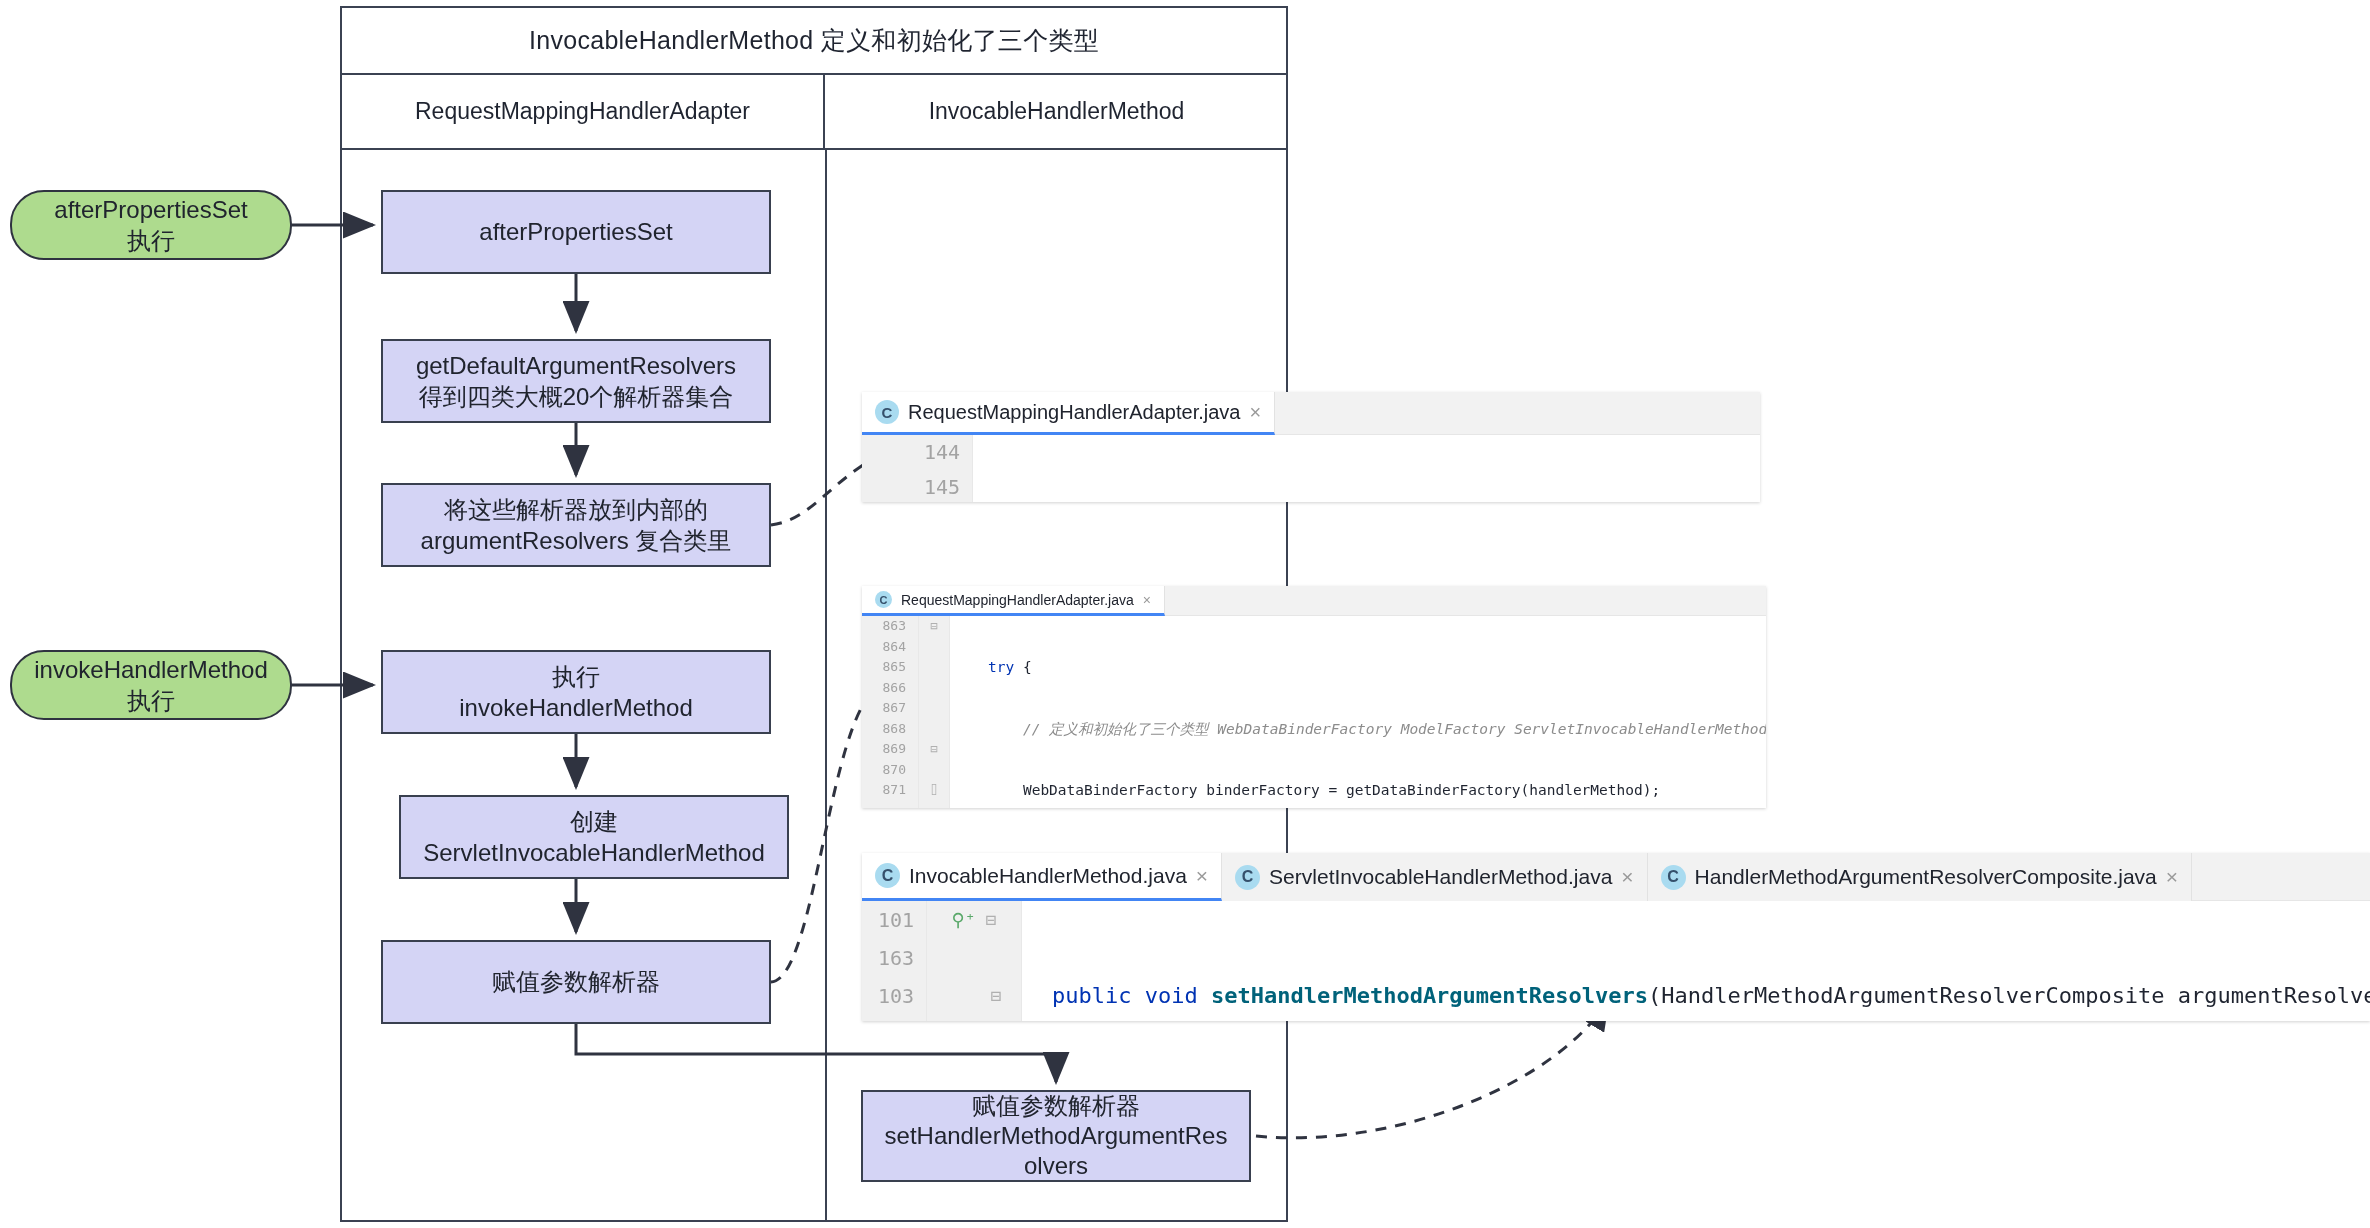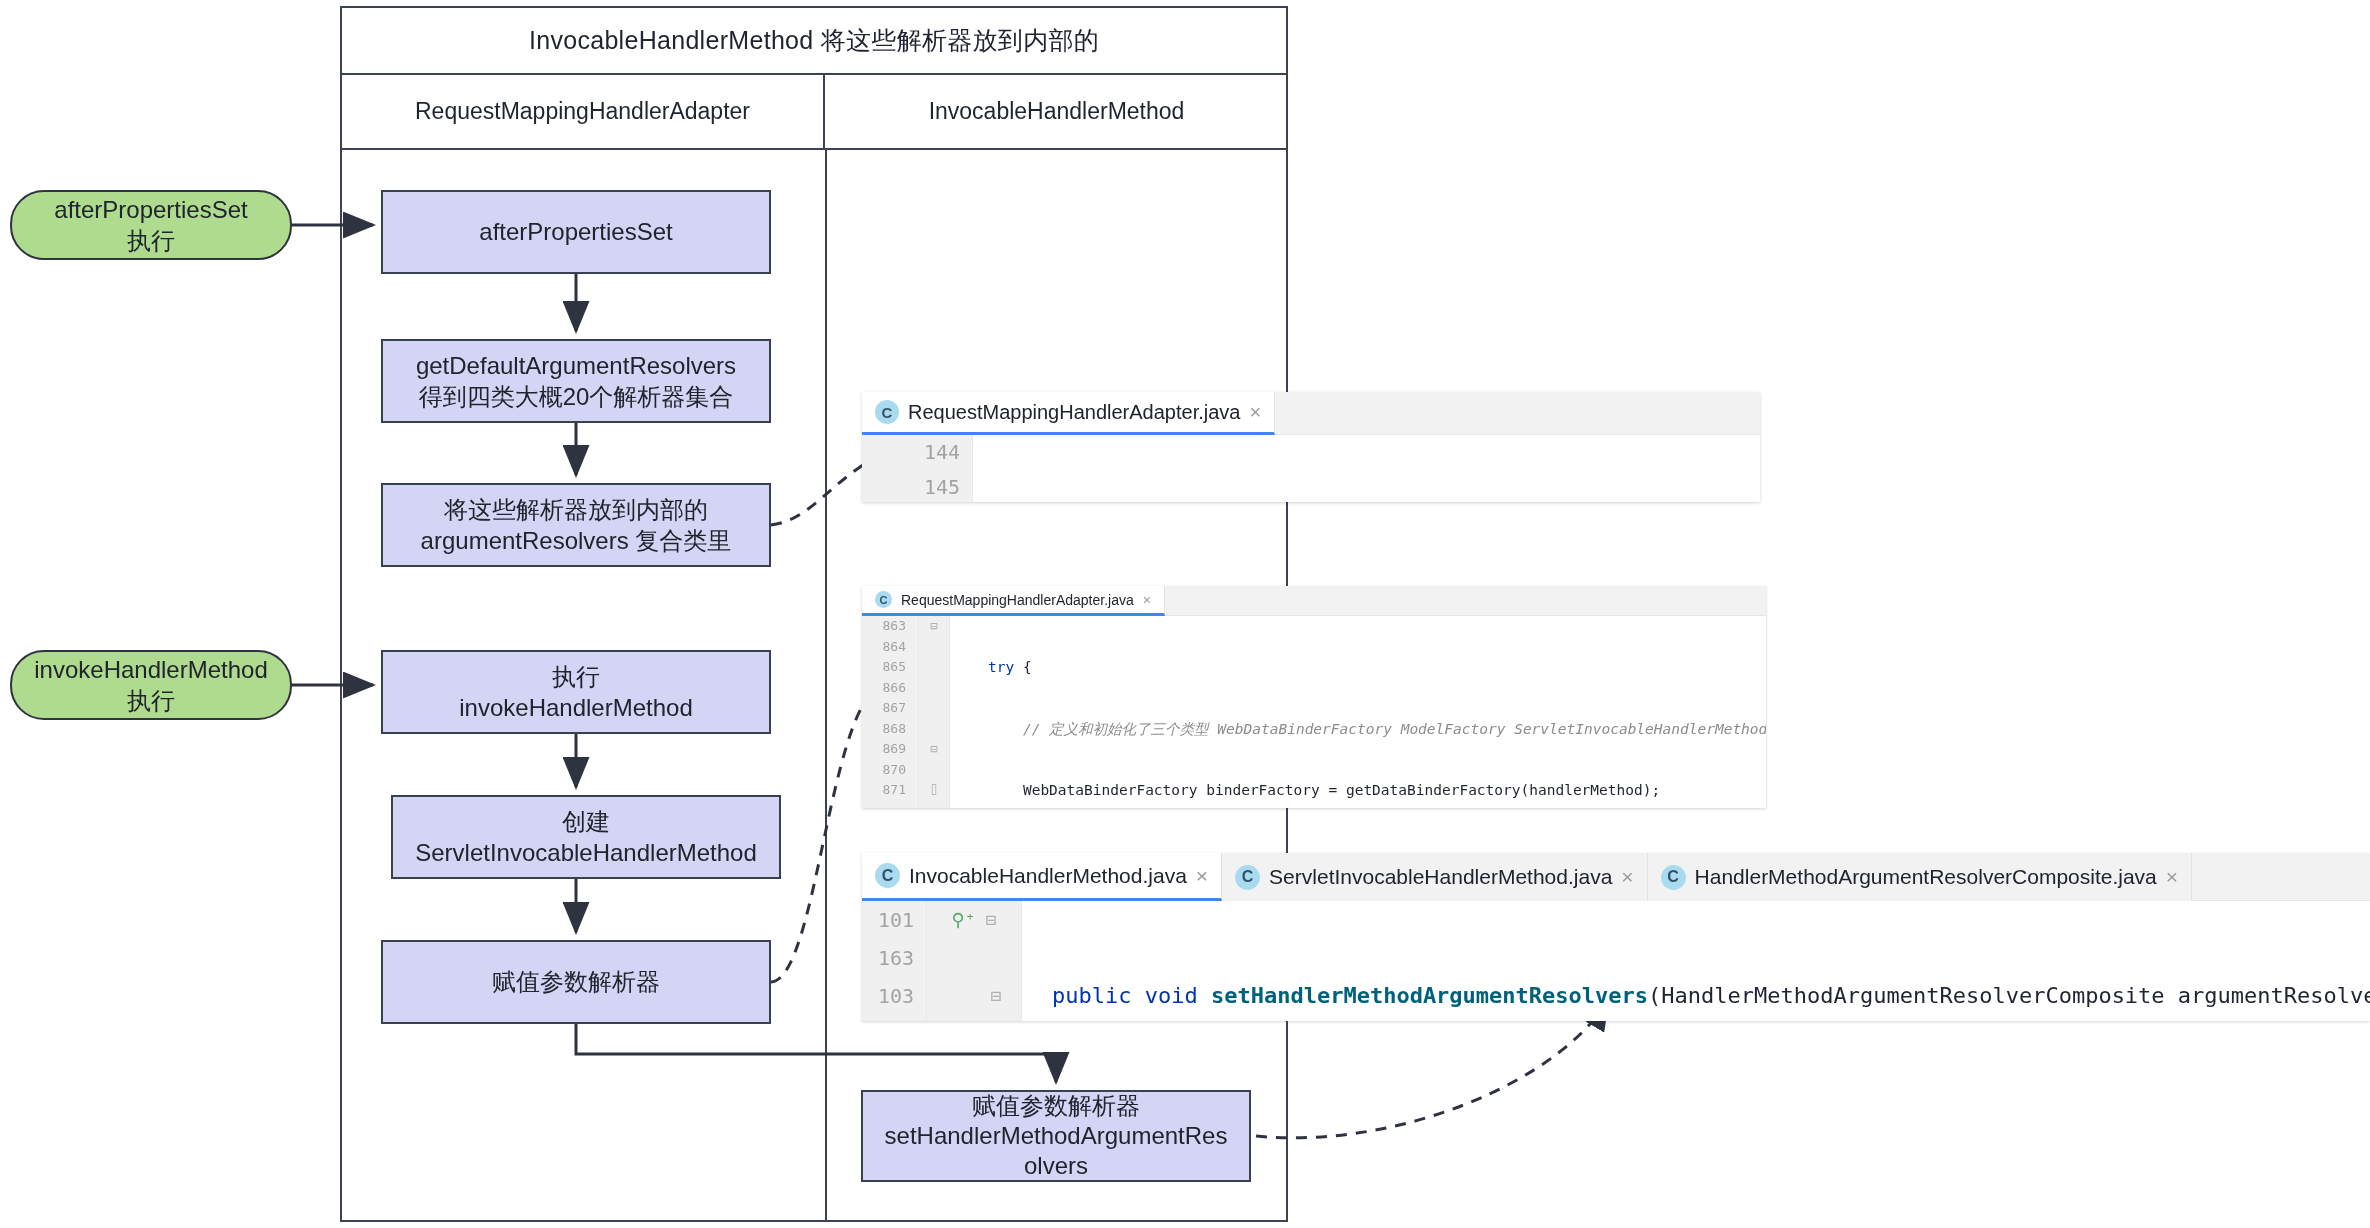--- a/index.html
+++ b/index.html
@@ -86,21 +86,21 @@
   .cmt{color:#8c8c8c;font-style:italic;}
   .foldmark{color:#b0b0b0;}
   .greenplus{color:#59a869;}
 
   svg.ovl{position:absolute;left:0;top:0;width:2370px;height:1228px;pointer-events:none;}
 </style>
 </head>
 <body>
 
 <div id="swimlane">
-  <div id="lane-title">InvocableHandlerMethod 将这些解析器放到内部的</div>
+  <div id="lane-title">InvocableHandlerMethod 定义和初始化了三个类型</div>
   <div id="lane-head-left">RequestMappingHandlerAdapter</div>
   <div id="lane-head-right">InvocableHandlerMethod</div>
   <div id="lane-divider"></div>
 </div>
 
 <div class="node gnode abs" style="left:10px;top:190px;width:282px;height:70px;">
   <span>afterPropertiesSet</span>
   <span>执行</span>
 </div>
 
@@ -121,21 +121,21 @@
 <div class="node pnode abs" style="left:381px;top:483px;width:390px;height:84px;">
   <span>将这些解析器放到内部的</span>
   <span>argumentResolvers 复合类里</span>
 </div>
 
 <div class="node pnode abs" style="left:381px;top:650px;width:390px;height:84px;">
   <span>执行</span>
   <span>invokeHandlerMethod</span>
 </div>
 
-<div class="node pnode abs" style="left:391px;top:795px;width:390px;height:84px;">
+<div class="node pnode abs" style="left:399px;top:795px;width:390px;height:84px;">
   <span>创建</span>
   <span>ServletInvocableHandlerMethod</span>
 </div>
 
 <div class="node pnode abs" style="left:381px;top:940px;width:390px;height:84px;">
   <span>赋值参数解析器</span>
 </div>
 
 <div class="node pnode abs" style="left:861px;top:1090px;width:390px;height:92px;line-height:1.25;">
   <span>赋值参数解析器</span>

